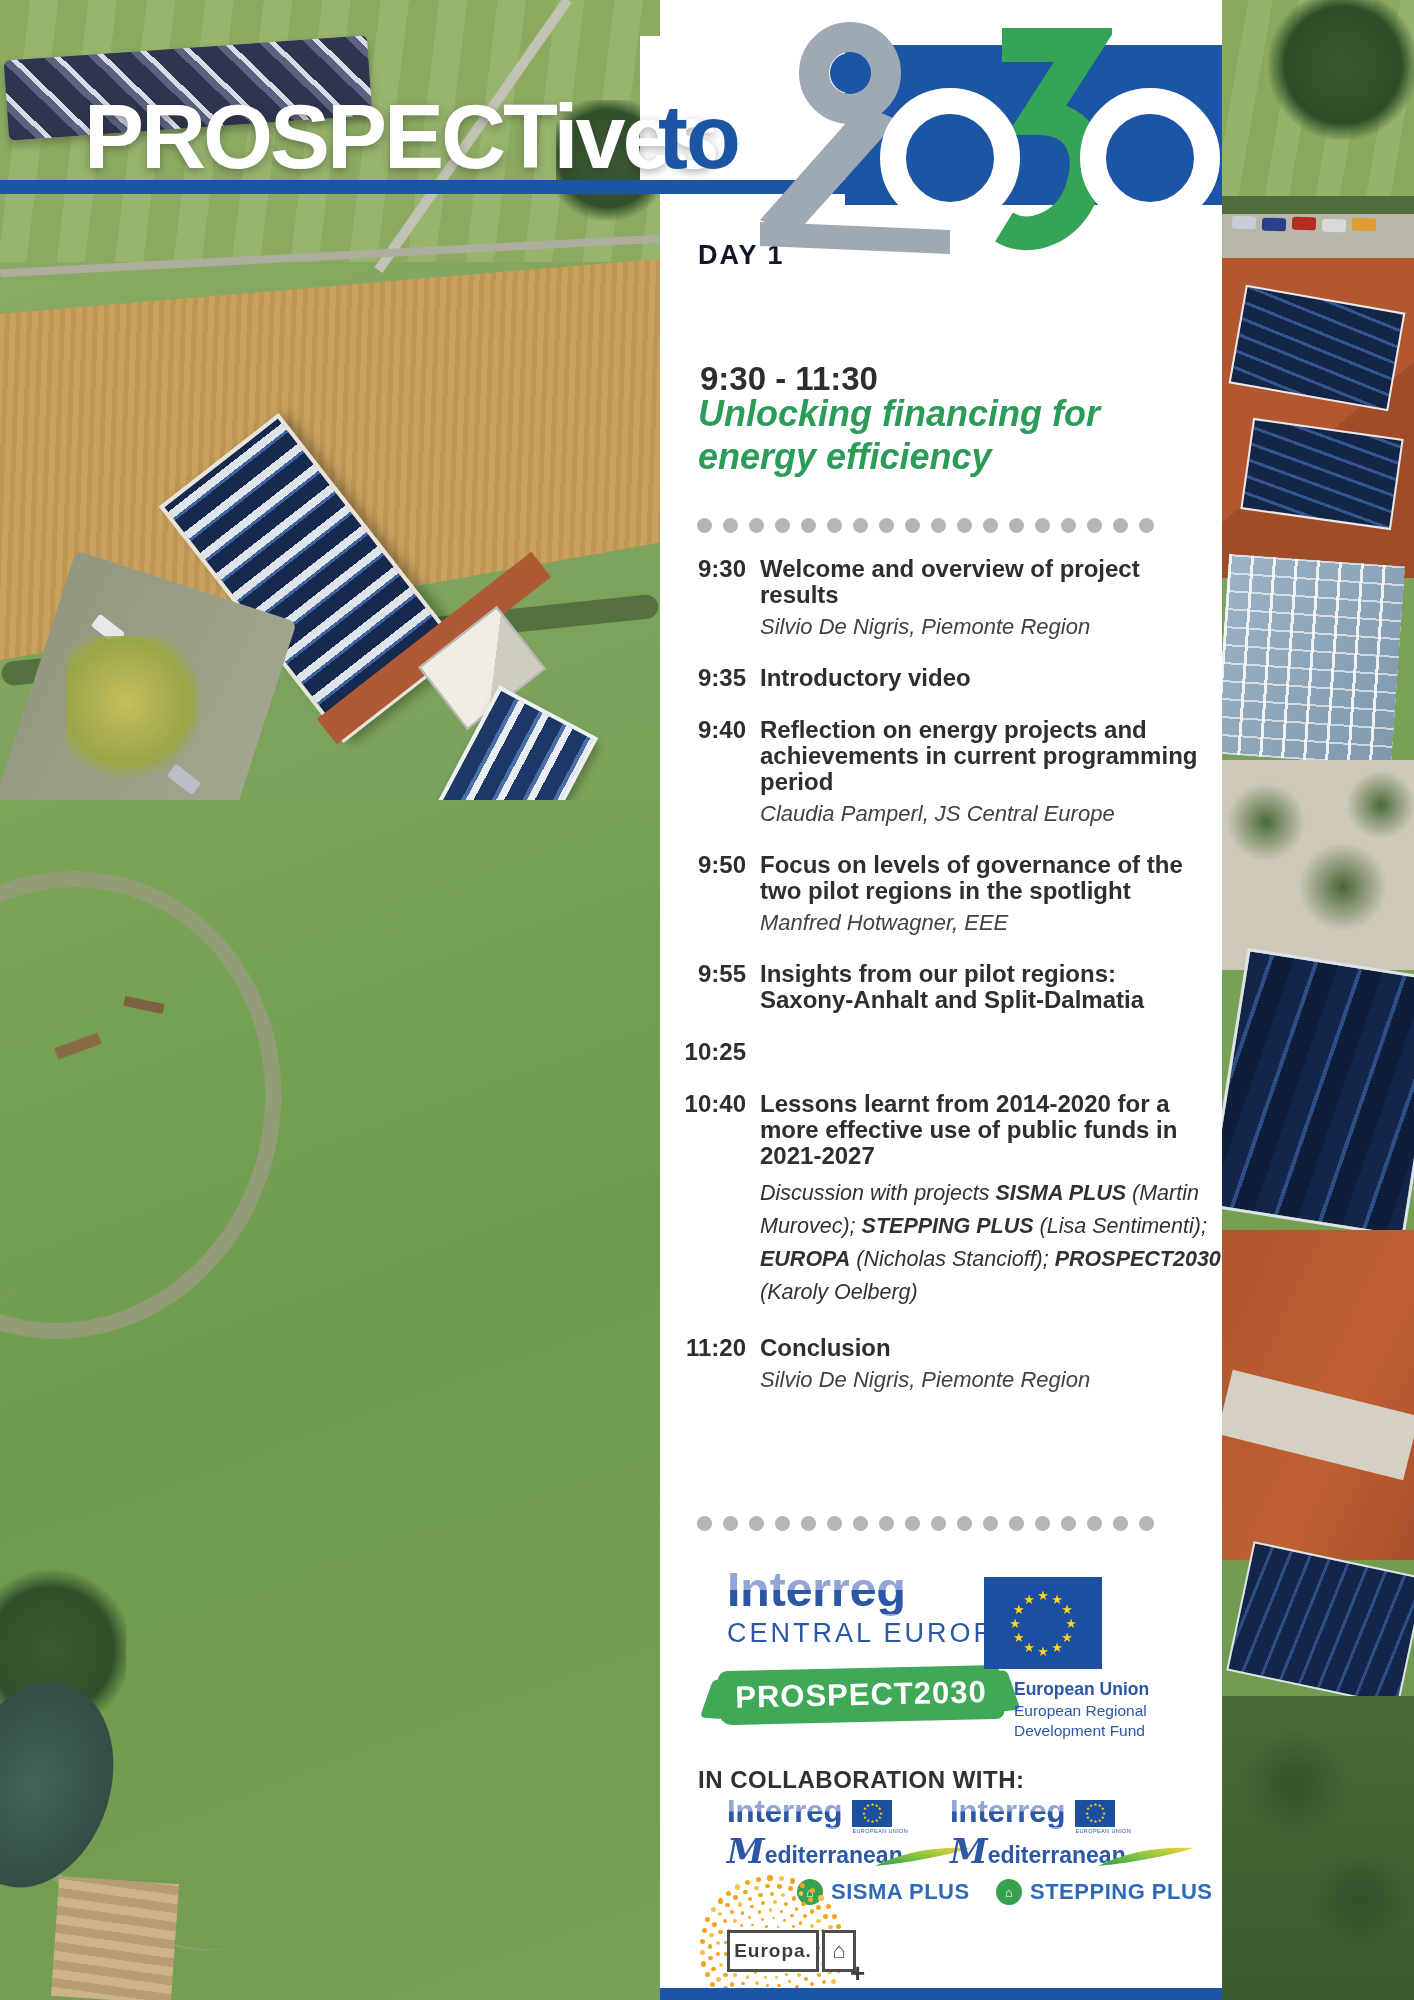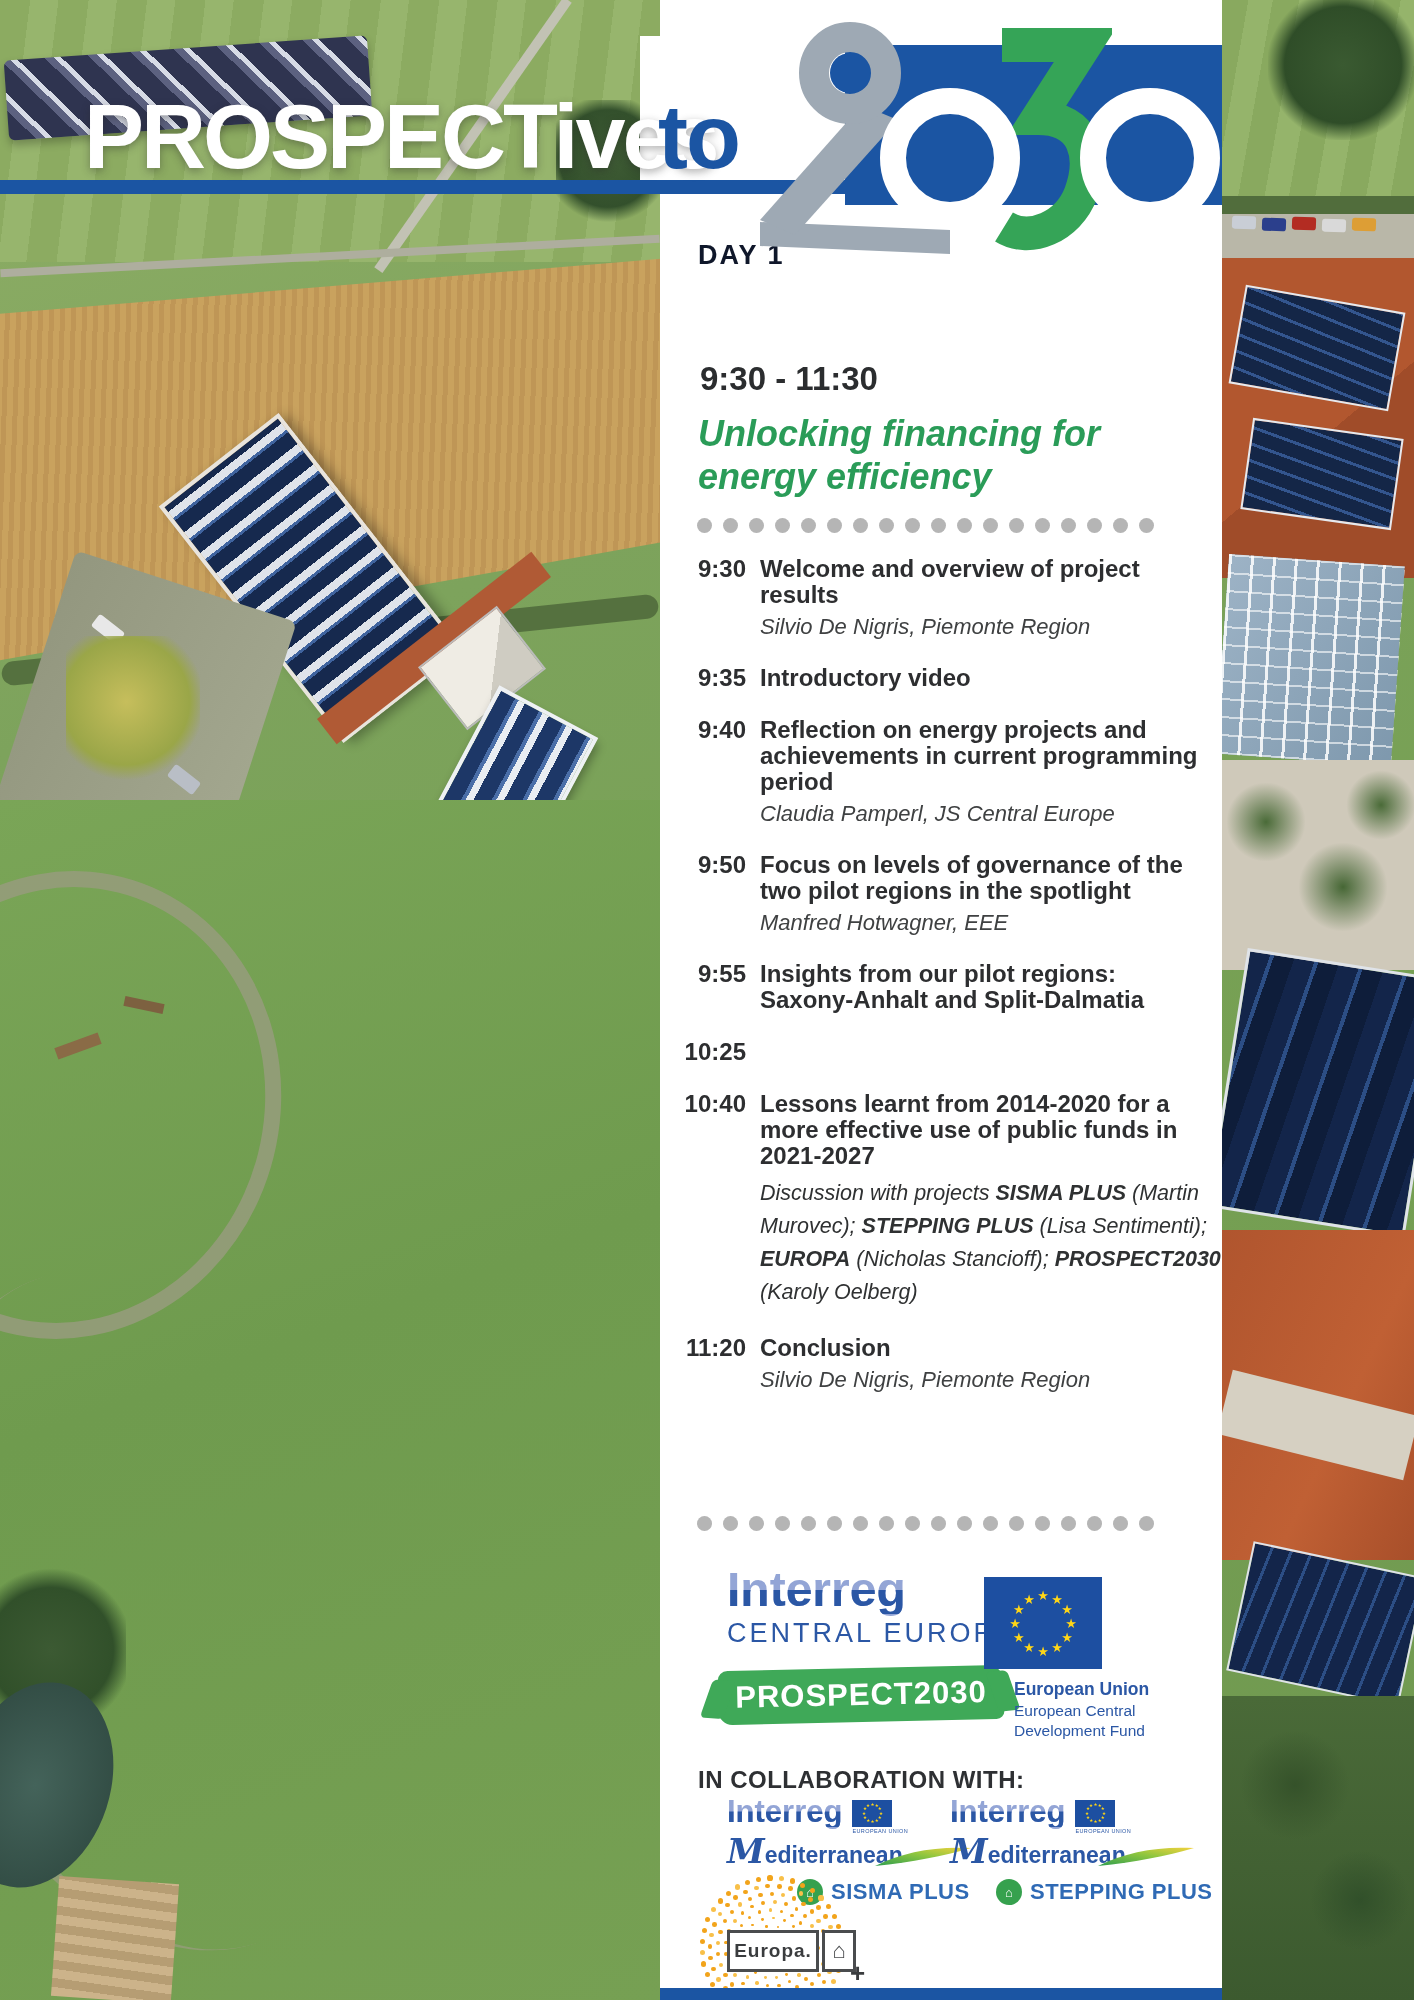--- a/index.html
+++ b/index.html
@@ -27,21 +27,21 @@
   .logo-square{left:845px;top:45px;width:377px;height:160px;background:#1b55a3;z-index:3;}
   .digit-svg{z-index:4;}
   .zero{width:140px;height:140px;border-radius:50%;background:#1b55a3;border:26px solid #fff;z-index:5;}
   .zero1{left:880px;top:88px;}
   .zero2{left:1080px;top:88px;}
 
   
   .day{left:698px;top:240px;font-size:27px;font-weight:700;letter-spacing:2px;color:#0f172a;z-index:3;}
   .date{left:694px;top:272px;font-size:54px;font-weight:700;color:#2b2d2f;z-index:3;}
   .timerange{left:700px;top:360px;font-size:33px;font-weight:700;color:#2b2d2f;z-index:3;}
-  .sess{left:698px;top:412px;font-size:36px;font-weight:700;font-style:italic;
+  .sess{left:698px;top:392px;font-size:36px;font-weight:700;font-style:italic;
     color:#2a9c58;line-height:43px;z-index:3;}
   .dots-row{position:absolute;left:697px;display:flex;gap:11px;z-index:3;}
   .dots-row-1{top:518px;} .dots-row-2{top:1516px;}
   .dot{width:15px;height:15px;border-radius:50%;background:#b5b5b5;}
 
   
   .agenda{left:660px;top:556px;width:564px;z-index:3;}
   .agenda-item{display:flex;gap:14px;padding-left:14px;margin-bottom:26px;}
   .agenda-time{flex:0 0 72px;width:72px;text-align:right;font-size:24px;font-weight:700;
     line-height:26px;color:#2d2e30;}
@@ -301,21 +301,21 @@
       <span class="star" style="left: calc(50% + 14px); top: calc(50% + 24.2px); font-size: 13px;">★</span>
       <span class="star" style="left: calc(50% + 0px); top: calc(50% + 28px); font-size: 13px;">★</span>
       <span class="star" style="left: calc(50% - 14px); top: calc(50% + 24.2px); font-size: 13px;">★</span>
       <span class="star" style="left: calc(50% - 24.2px); top: calc(50% + 14px); font-size: 13px;">★</span>
       <span class="star" style="left: calc(50% - 28px); top: calc(50% + 0px); font-size: 13px;">★</span>
       <span class="star" style="left: calc(50% - 24.2px); top: calc(50% - 14px); font-size: 13px;">★</span>
       <span class="star" style="left: calc(50% - 14px); top: calc(50% - 24.2px); font-size: 13px;">★</span>
     </div>
   <div class="ab eu-text">
     <div class="l1">European Union</div>
-    <div class="l2">European Central</div>
+    <div class="l2">European Regional</div>
     <div class="l2">Development Fund</div>
   </div>
 
   <div class="ab collab">IN COLLABORATION WITH:</div>
 
   <div class="med med1">
     <div class="mrow1">
       <span class="twotone med-word">
         <span class="t1">Interreg</span>
         <span class="t2">Interreg</span>

